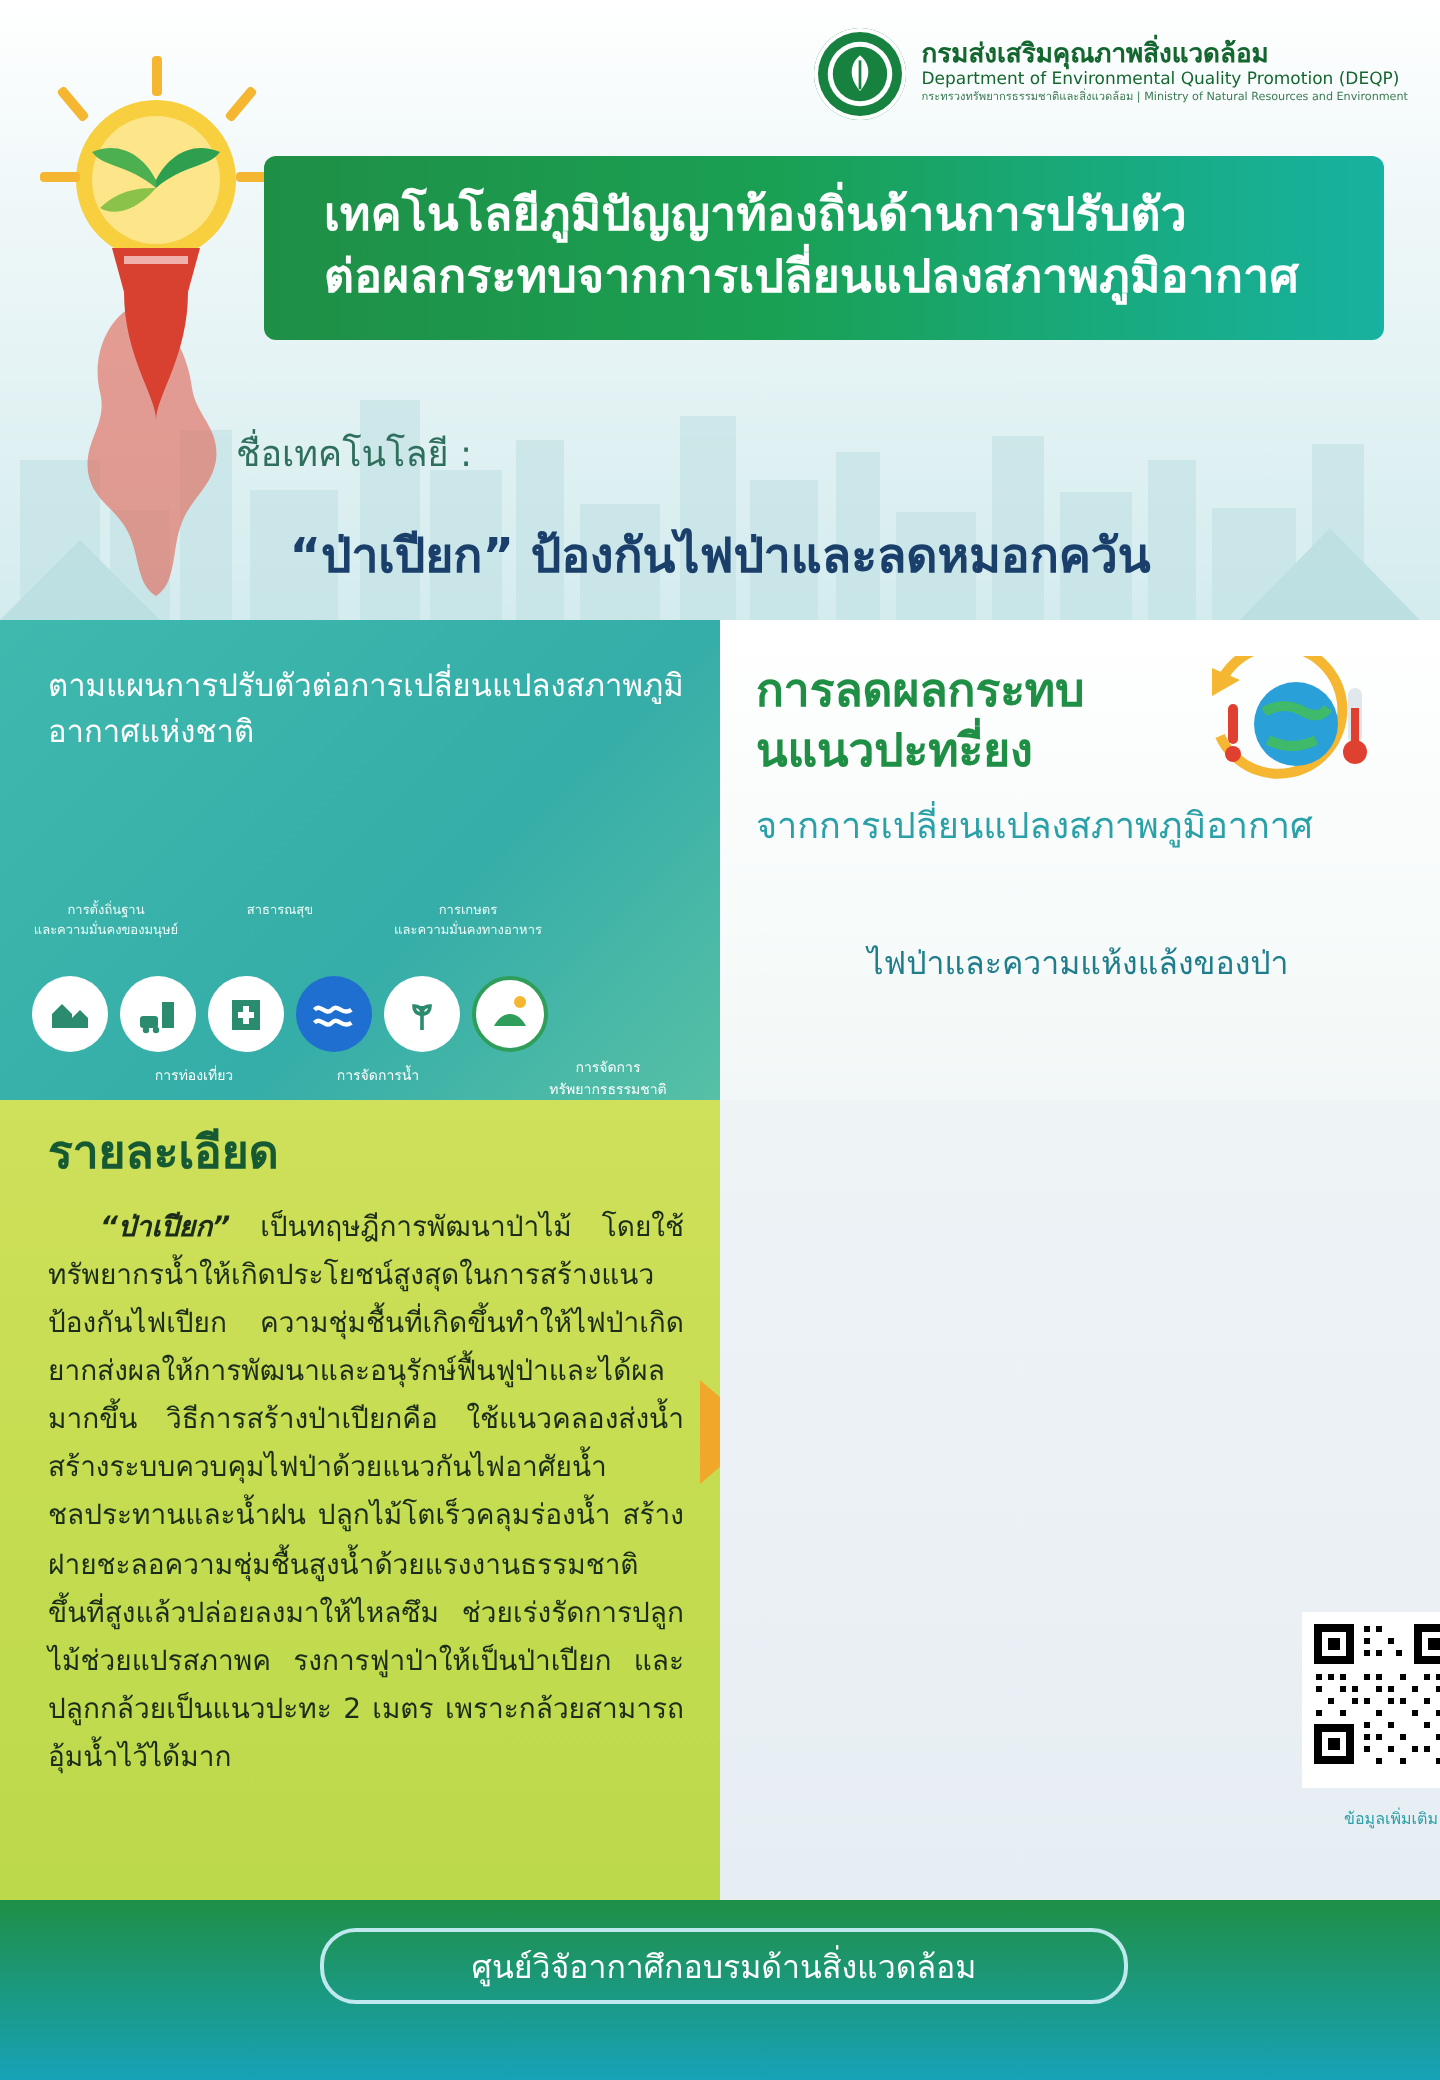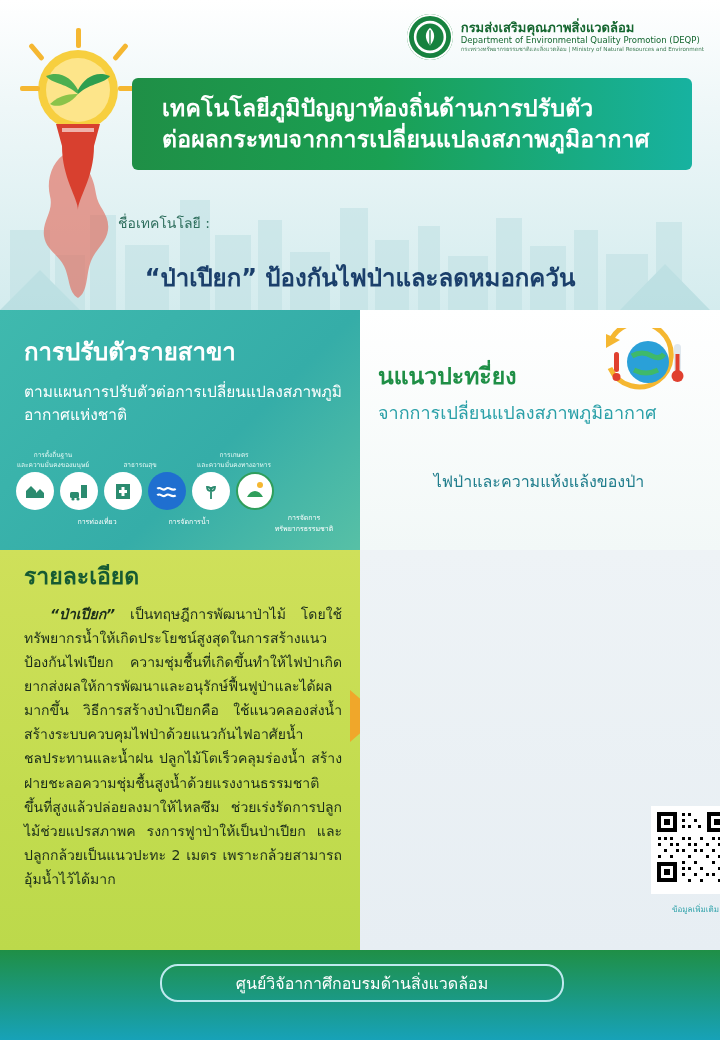--- a/index.html
+++ b/index.html
@@ -50,38 +50,38 @@
 
   
   .bulb-wrap{position:absolute;left:18px;top:28px;width:130px;height:190px;}
   .ray{position:absolute;background:#f5b731;border-radius:2px;}
 
   .map-thai{
     position:absolute;left:28px;top:150px;width:105px;height:150px;opacity:.75;
   }
 
   .tech-name-label{
-    position:absolute;left:118px;top:212px;font-size:14px;color:#2f6f5e;
+    position:absolute;left:118px;top:212px;font-size:18px;color:#2f6f5e;
   }
   .tech-name-value{
     position:absolute;left:0;top:258px;width:720px;text-align:center;
     font-size:24px;color:#1b3f6b;font-weight:bold;
   }
 
   
   .panel-left{
     position:absolute;left:0;top:310px;width:360px;height:240px;
     background:linear-gradient(135deg,#3fb9ae 0%,#35ada8 60%,#57c0a6 100%);
     color:#fff;box-sizing:border-box;padding:22px 18px 0 24px;
   }
   .panel-left h2{margin:0 0 10px 0;font-size:24px;font-weight:bold;}
   .panel-left p{margin:0;font-size:15.5px;line-height:1.5;}
 
   .icon-row{position:absolute;left:14px;top:140px;width:346px;}
-  .icon-cap-top{display:flex;gap:4px;font-size:6.5px;color:#e9fbf7;margin-bottom:2px;align-items:flex-end;}
+  .icon-cap-top{display:flex;gap:4px;font-size:6.5px;color:#e9fbf7;margin-bottom:18px;}
   .circles{display:flex;gap:6px;align-items:center;margin-left:2px;}
   .circ{
     width:38px;height:38px;border-radius:50%;background:#fff;
     display:flex;align-items:center;justify-content:center;
   }
   .circ.blue{background:#1f6fd0;}
   .circ.green{background:#ffffff;border:2px solid #2f9e5b;box-sizing:border-box;}
   .icon-caps{position:relative;height:26px;margin-top:4px;font-size:7px;color:#ffffff;}
   .icon-caps span{position:absolute;white-space:nowrap;text-align:center;}
 
@@ -211,21 +211,20 @@
         <div class="l2">Department of Environmental Quality Promotion (DEQP)</div>
         <div class="l3">กระทรวงทรัพยากรธรรมชาติและสิ่งแวดล้อม | Ministry of Natural Resources and Environment</div>
       </div>
     </div>
 
     <div class="tech-name-label">ชื่อเทคโนโลยี :</div>
     <div class="tech-name-value">“ป่าเปียก” ป้องกันไฟป่าและลดหมอกควัน</div>
   </div>
 
   <div class="panel-left">
-    <h2>การปรับตัวรายสาขา</h2>
     <p>ตามแผนการปรับตัวต่อการเปลี่ยนแปลงสภาพภูมิอากาศแห่งชาติ</p>
 
     <div class="icon-row">
       <div class="icon-cap-top">
         <span style="width:78px;text-align:center;white-space:pre-line;">การตั้งถิ่นฐาน
 และความมั่นคงของมนุษย์</span>
         <span style="width:88px;text-align:center;">สาธารณสุข</span>
         <span style="width:92px;text-align:center;white-space:pre-line;">การเกษตร
 และความมั่นคงทางอาหาร</span>
       </div>
@@ -286,21 +285,21 @@
       <polygon points="10,6 24,12 10,20" fill="#f5b731"></polygon>
       <circle cx="52" cy="34" r="21" fill="#2aa0d8"></circle>
       <path d="M36 28 q10 -6 20 0 q8 4 12 -2 M38 42 q12 6 24 0" stroke="#3fb96a" stroke-width="5" fill="none"></path>
       <rect x="78" y="16" width="7" height="28" rx="3.5" fill="#e0e8ee"></rect>
       <circle cx="81.5" cy="48" r="6" fill="#e0402f"></circle>
       <rect x="79.5" y="26" width="4" height="20" fill="#e0402f"></rect>
       <rect x="18" y="24" width="5" height="20" rx="2.5" fill="#e0402f"></rect>
       <circle cx="20.5" cy="49" r="4" fill="#e0402f"></circle>
     </svg>
     <h2>
-      <br>
+      <span>การลดผลกระทบ</span><br>
       <span>นแนวปะทะี่ยง</span>
     </h2>
     <div class="sub">จากการเปลี่ยนแปลงสภาพภูมิอากาศ</div>
     <div class="note">ไฟป่าและความแห้งแล้งของป่า</div>
   </div>
 
   <div class="detail">
     <h3>รายละเอียด</h3>
     <p><span class="detail-indent"></span><span class="em">“ป่าเปียก”</span><span> เป็นทฤษฎีการพัฒนาป่าไม้ โดยใช้ทรัพยากรน้ำให้เกิดประโยชน์สูงสุดในการสร้างแนวป้องกันไฟเปียก ความชุ่มชื้นที่เกิดขึ้นทำให้ไฟป่าเกิดยากส่งผลให้การพัฒนาและอนุรักษ์ฟื้นฟูป่าและได้ผลมากขึ้น วิธีการสร้างป่าเปียกคือ ใช้แนวคลองส่งน้ำ สร้างระบบควบคุมไฟป่าด้วยแนวกันไฟอาศัยน้ำชลประทานและน้ำฝน ปลูกไม้โตเร็วคลุมร่องน้ำ สร้างฝายชะลอความชุ่มชื้นสูงน้ำด้วยแรงงานธรรมชาติ ขึ้นที่สูงแล้วปล่อยลงมาให้ไหลซึม ช่วยเร่งรัดการปลูกไม้ช่วยแปรสภาพค รงการฟูาป่าให้เป็นป่าเปียก และปลูกกล้วยเป็นแนวปะทะ 2 เมตร เพราะกล้วยสามารถอุ้มน้ำไว้ได้มาก</span></p>
   </div>

